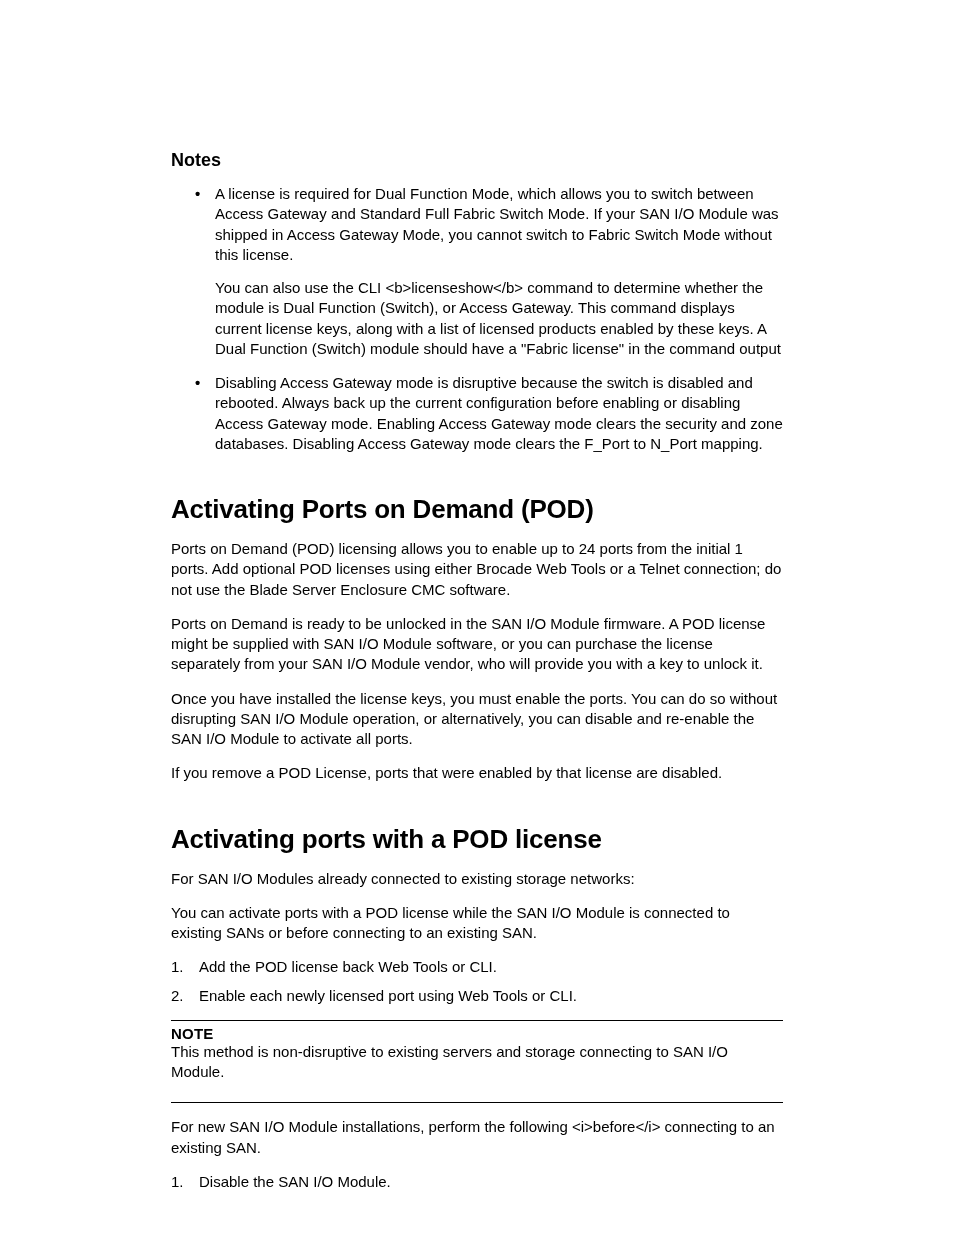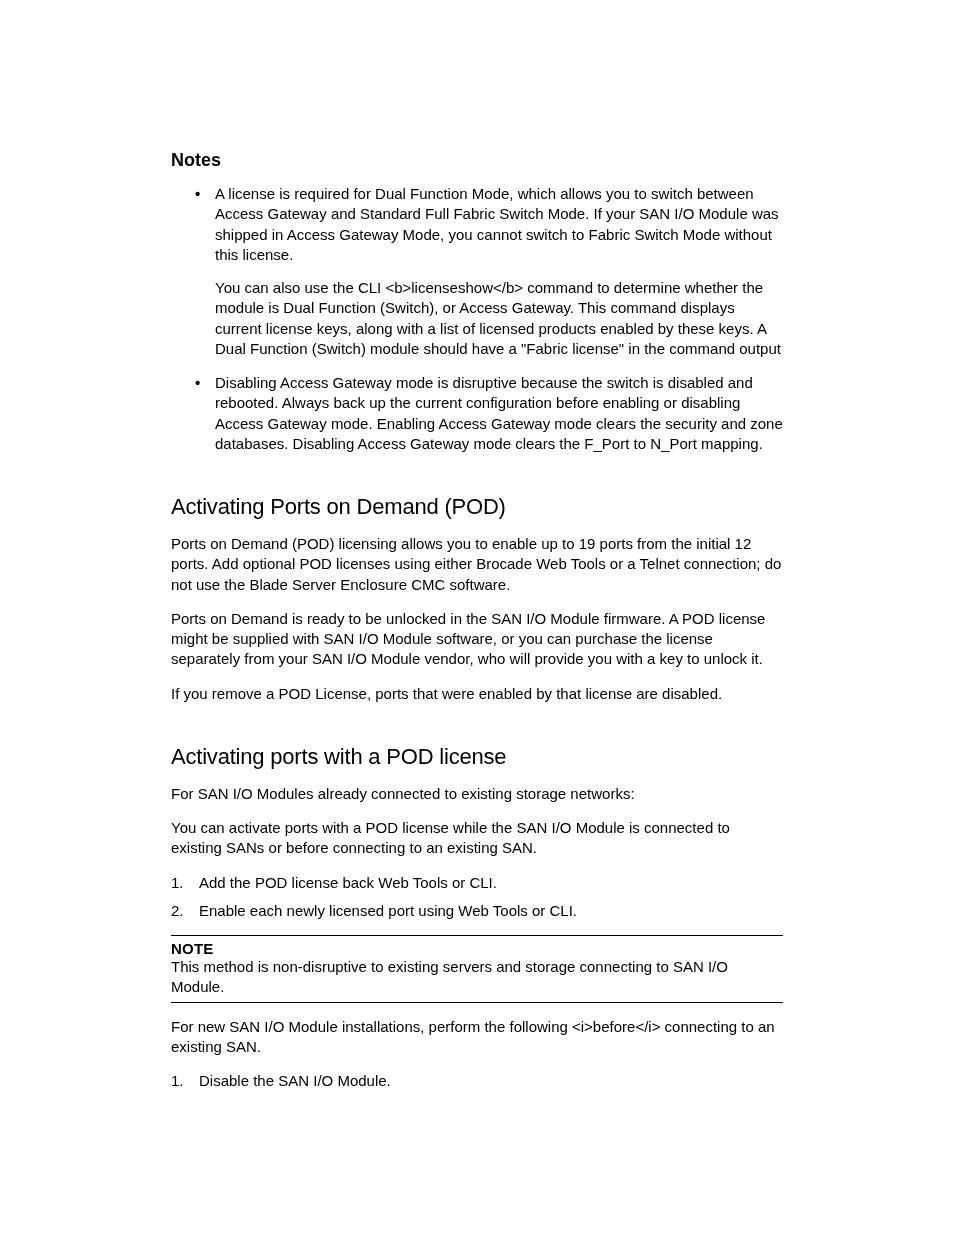--- a/index.html
+++ b/index.html
@@ -18,22 +18,22 @@
   }
   h2.subhead {
     font-family: Arial, Helvetica, sans-serif;
     font-size: 18px;
     font-weight: bold;
     margin: 90px 0 10px 0;
   }
   h1.section {
     font-family: "Arial Narrow", Arial, Helvetica, sans-serif;
     font-stretch: condensed;
-    font-size: 22px;
-    font-weight: normal;
+    font-size: 26px;
+    font-weight: bold;
     margin: 40px 0 14px 0;
     letter-spacing: -0.2px;
   }
   p {
     margin: 0 0 14px 0;
     line-height: 1.35;
   }
   ul.bullets {
     list-style: none;
     padding: 0;
@@ -74,21 +74,21 @@
   }
   ol.numbered > li::before {
     content: counter(item) ".";
     position: absolute;
     left: 0;
     top: 0;
   }
   .note-box, .attn-box {
     border-top: 1px solid #000;
     border-bottom: 1px solid #000;
-    padding: 4px 0 4px 0;
+    padding: 4px 0 20px 0;
     margin: 14px 0 14px 0;
   }
   .note-box .note-label, .attn-box .note-label {
     font-weight: bold;
     font-family: "Arial Narrow", Arial, Helvetica, sans-serif;
     font-stretch: condensed;
     font-size: 15px;
     letter-spacing: 0.2px;
   }
   .note-box .note-text, .attn-box .note-text {
@@ -108,22 +108,23 @@
       <p>A license is required for Dual Function Mode, which allows you to switch between Access Gateway and Standard Full Fabric Switch Mode. If your SAN I/O Module was shipped in Access Gateway Mode, you cannot switch to Fabric Switch Mode without this license.</p>
       <p>You can also use the CLI &lt;b&gt;licenseshow&lt;/b&gt; command to determine whether the module is Dual Function (Switch), or Access Gateway. This command displays current license keys, along with a list of licensed products enabled by these keys. A Dual Function (Switch) module should have a "Fabric license" in the command output</p>
     </li>
     <li>
       <p>Disabling Access Gateway mode is disruptive because the switch is disabled and rebooted. Always back up the current configuration before enabling or disabling Access Gateway mode. Enabling Access Gateway mode clears the security and zone databases. Disabling Access Gateway mode clears the F_Port to N_Port mapping.</p>
     </li>
   </ul>
 
   <h1 class="section">Activating Ports on Demand (POD)</h1>
 
-  <p>Ports on Demand (POD) licensing allows you to enable up to 19 ports from the initial 12 ports. Add optional POD licenses using either Brocade Web Tools or a Telnet connection; do not use the Blade Server Enclosure CMC software.</p>
+  <p>Ports on Demand (POD) licensing allows you to enable up to 24 ports from the initial 1 ports. Add optional POD licenses using either Brocade Web Tools or a Telnet connection; do not use the Blade Server Enclosure CMC software.</p>
   <p>Ports on Demand is ready to be unlocked in the SAN I/O Module firmware. A POD license might be supplied with SAN I/O Module software, or you can purchase the license separately from your SAN I/O Module vendor, who will provide you with a key to unlock it.</p>
+  <p>Once you have installed the license keys, you must enable the ports. You can do so without disrupting SAN I/O Module operation, or alternatively, you can disable and re-enable the SAN I/O Module to activate all ports.</p>
   <p>If you remove a POD License, ports that were enabled by that license are disabled.</p>
 
   <h1 class="section">Activating ports with a POD license</h1>
 
   <p>For SAN I/O Modules already connected to existing storage networks:</p>
   <p>You can activate ports with a POD license while the SAN I/O Module is connected to existing SANs or before connecting to an existing SAN.</p>
 
   <ol class="numbered">
     <li>Add the POD license back Web Tools or CLI.</li>
     <li>Enable each newly licensed port using Web Tools or CLI.</li>

